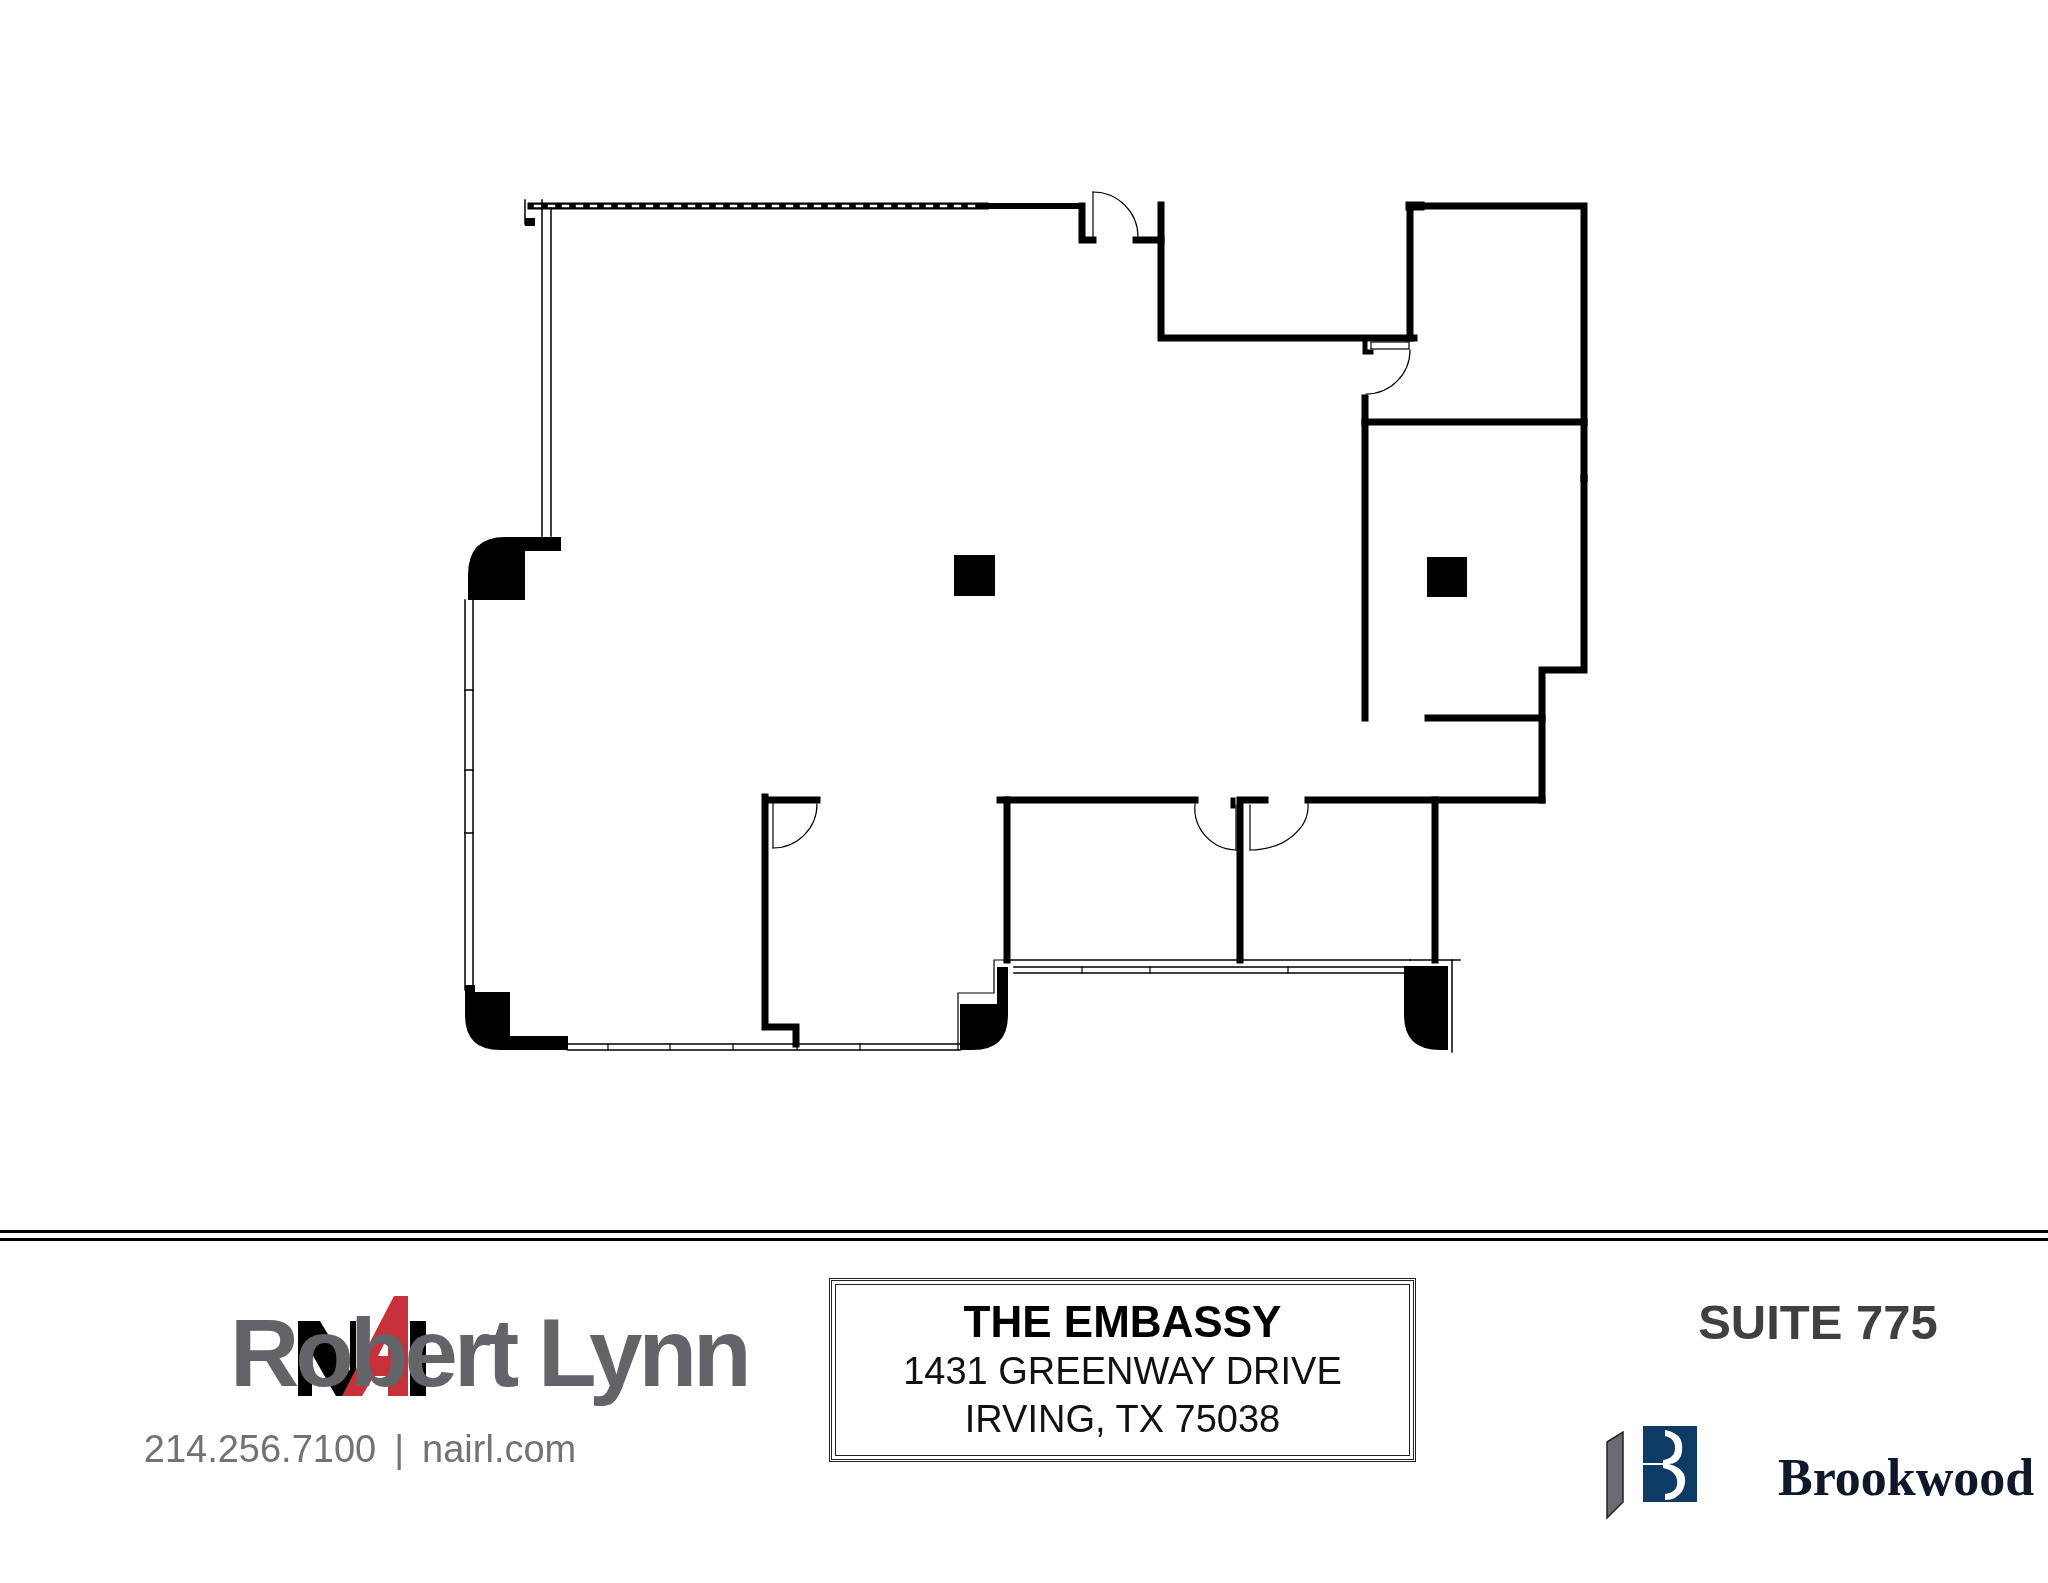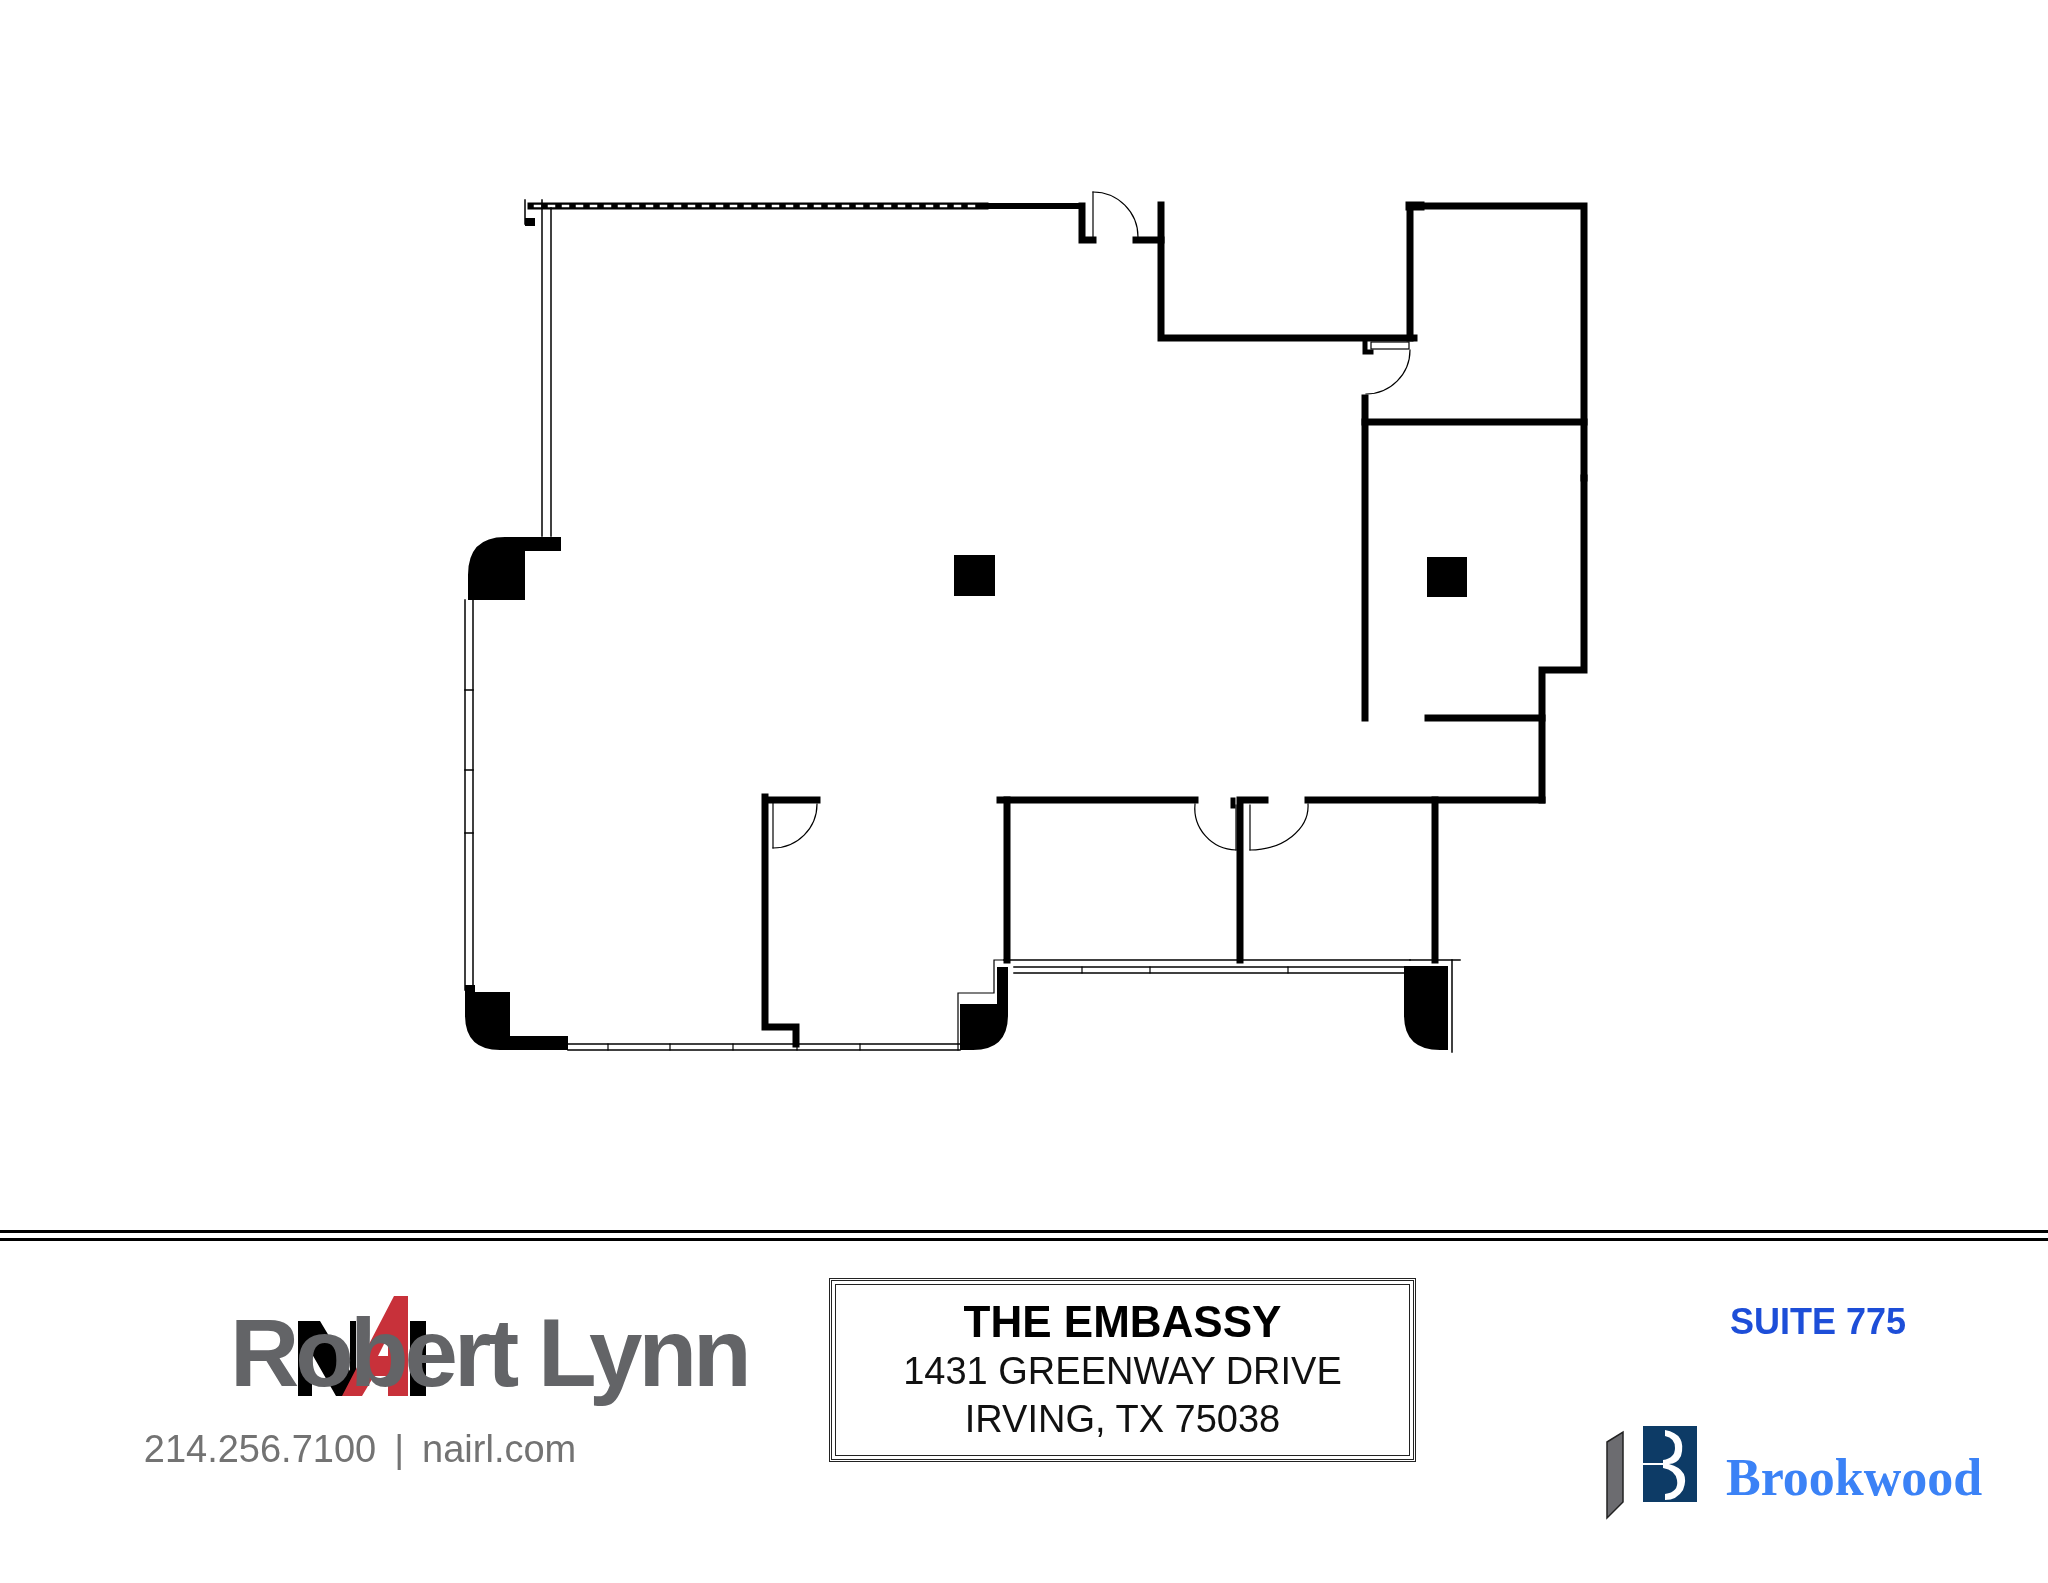--- a/index.html
+++ b/index.html
@@ -9,24 +9,24 @@
   .rule.r1 { top: 1230px; }
   .rule.r2 { top: 1238px; }
   .nai-logo { position: absolute; left: 58px; top: 1296px; width: 640px; height: 110px; }
   .nai-word { position: absolute; left: 230px; top: 1298px; font-size: 96px; font-weight: bold; color: #636467; letter-spacing: -4px; line-height: 110px; }
   .contact { position: absolute; left: 60px; top: 1428px; width: 600px; text-align: center; font-size: 38px; color: #737373; font-weight: 300; }
   .contact .sep { padding: 0 18px; }
   .addr-box { position: absolute; left: 829px; top: 1278px; width: 587px; height: 184px; border: 3px double #222; box-sizing: border-box; outline: 1px solid #222; outline-offset: -7px; text-align: center; }
   .addr-title { font-size: 44px; font-weight: bold; color: #000; margin-top: 16px; line-height: 50px; }
   .addr-line { font-size: 38px; color: #111; line-height: 48px; }
   .suite-block { position: absolute; left: 1640px; top: 1296px; width: 356px; text-align: center; }
-  .suite-title { font-size: 36px; font-weight: bold; color: #1d4ed8; line-height: 52px; }
+  .suite-title { font-size: 49px; font-weight: bold; color: #404040; line-height: 52px; }
   .suite-rsf { font-size: 34px; color: #111; line-height: 44px; }
   .brookwood { position: absolute; left: 1605px; top: 1420px; width: 380px; height: 100px; }
-  .brookwood-word { position: absolute; left: 1726px; top: 1448px; font-family: "Liberation Serif", serif; font-size: 52px; font-weight: bold; color: #3b82f6; }
+  .brookwood-word { position: absolute; left: 1778px; top: 1448px; font-family: "Liberation Serif", serif; font-size: 52px; font-weight: bold; color: #0f172a; }
 </style>
 </head>
 <body>
 
 <svg id="floorplan" viewBox="0 0 2048 1200" xmlns="http://www.w3.org/2000/svg">
   <g fill="none" stroke="#000" stroke-linecap="square">
 
     <g>
       <line x1="531" y1="206" x2="985" y2="206" stroke-width="7"></line>
       <line x1="535" y1="206" x2="980" y2="206" stroke="#fff" stroke-width="2.5" stroke-dasharray="5 9"></line>

